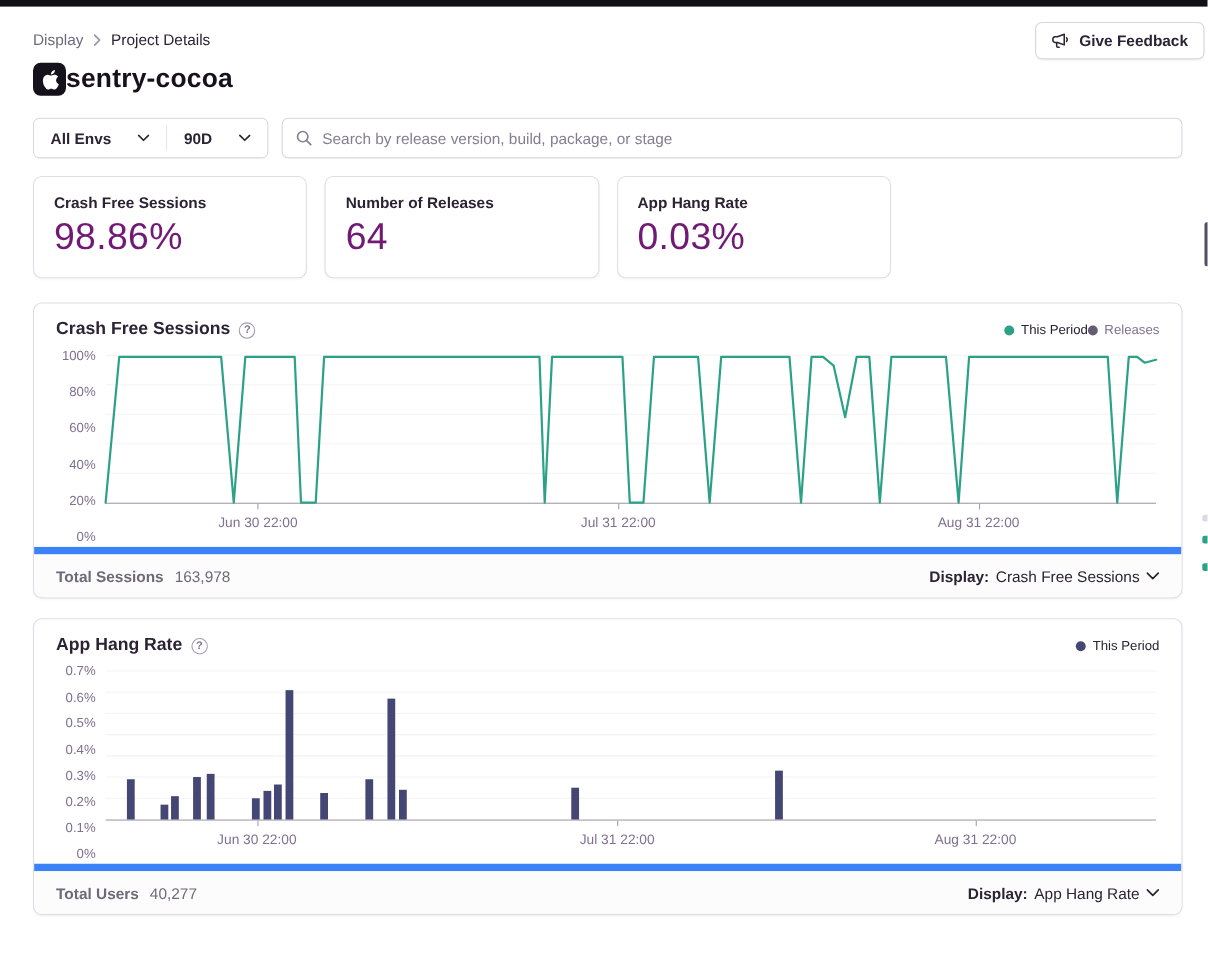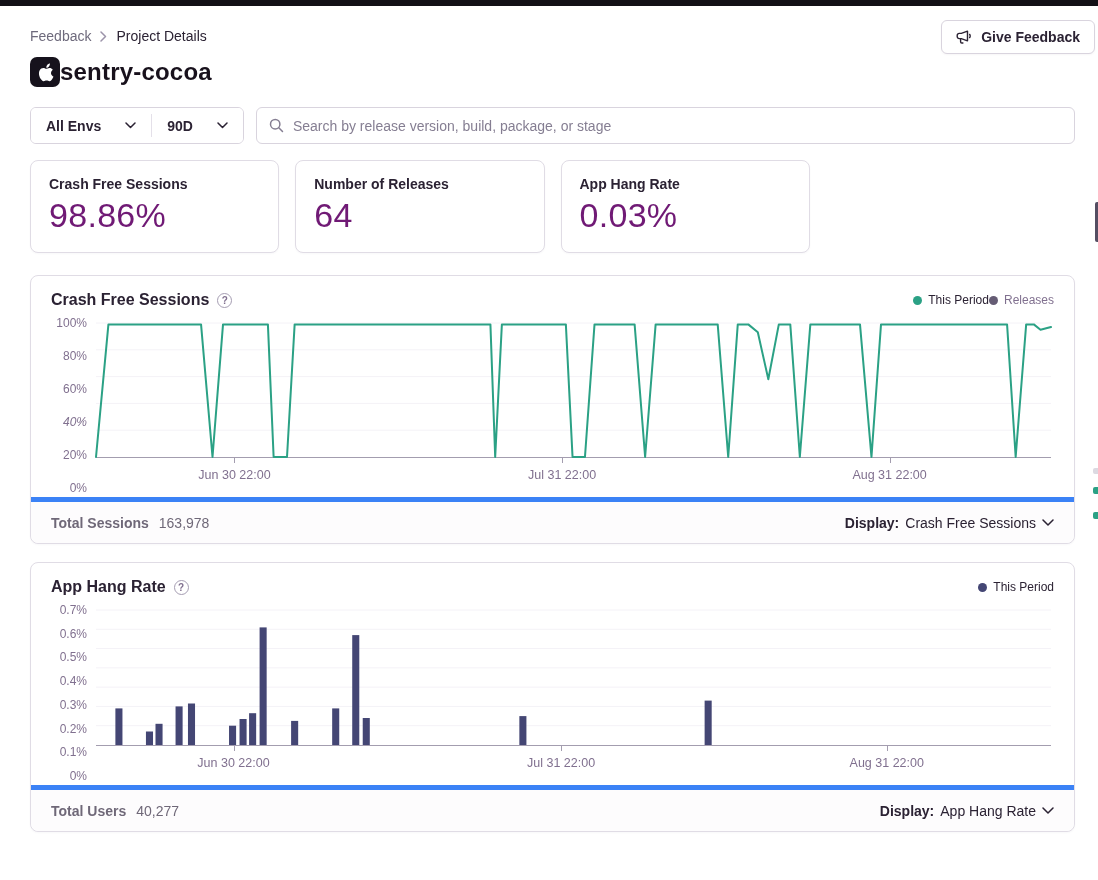--- a/index.html
+++ b/index.html
@@ -58,21 +58,21 @@
   .ytick { position:absolute; right:9px; transform:translateY(-50%); font-size:12px; color:#80708f; white-space:nowrap; }
   .plot-wrap { flex:1; min-width:0; }
   .plot { position:relative; border-bottom:1px solid #a39daf; }
   .chart-0 .plot { height:135px; }
   .chart-1 .plot { height:136px; }
   .plot-svg { position:absolute; inset:0; width:100%; height:100%; display:block; overflow:visible; }
   .xtick-mark { position:absolute; bottom:-6px; width:1px; height:5px; background:#a39daf; }
   .x-labels { position:relative; height:30px; }
   .xlabel { position:absolute; top:10px; transform:translateX(-50%); font-size:12.5px; color:#80708f; white-space:nowrap; }
 
-  .panel-footer { display:flex; align-items:center; justify-content:space-between; border-top:5px solid #3b82f6;
+  .panel-footer { display:flex; align-items:center; justify-content:space-between; border-top:7px solid #3b82f6;
     height:46px; margin-top:9px; padding:0 20px; background:#fdfcfd; border-radius:0 0 8px 8px; }
   .footer-total { display:flex; align-items:baseline; gap:10px; font-size:14px; color:#6f6878; }
   .footer-total-label { font-weight:bold; }
   .display-select { display:flex; align-items:center; gap:6px; background:none; border:none; font-size:14px;
     font-family:"Liberation Sans",sans-serif; color:#2b2233; cursor:pointer; }
   .display-select .dl { font-weight:bold; }
 
   
   .frag { position:absolute; }
   .frag-dark { right:0; top:202px; width:3px; height:40px; background:#544e62; border-radius:2px 0 0 2px; }
@@ -92,21 +92,21 @@
         <path d="M11.5 1.2 v9.6 L5.3 8.6 H3.2 A2 2 0 0 1 1.2 6.6 V5.4 A2 2 0 0 1 3.2 3.4 H5.3 Z"></path>
         <path d="M4.6 8.8 v3 a1.2 1.2 0 0 0 1.2 1.2 h1.1"></path>
         <path d="M13.6 4.4 c.8.7.8 2.5 0 3.2"></path>
       </svg>
     </span>
     <span>Give Feedback</span>
   </button>
 
   <div class="content">
     <div class="breadcrumb">
-      <span class="crumb-link">Feedback</span>
+      <span class="crumb-link">Display</span>
       <span class="crumb-sep">
         <svg width="7" height="11" viewBox="0 0 7 11" fill="none" stroke="#9c94aa" stroke-width="1.5" stroke-linecap="round" stroke-linejoin="round">
             <polyline points="1,1 5.5,5.5 1,10"></polyline>
           </svg>
       </span>
       <span class="crumb-current">Project Details</span>
     </div>
 
     <div class="title-row">
       <span class="platform-icon">
@@ -177,21 +177,21 @@
               <span class="legend-dot" style="background: rgb(101, 92, 116);"></span>
               <span class="legend-label muted">Releases</span>
             </span>
           </div>
       </header>
       <div class="chart-area">
         <div class="y-labels">
             <div class="ytick" style="top: 0%;">100%</div>
             <div class="ytick" style="top: 20%;">80%</div>
             <div class="ytick" style="top: 40%;">60%</div>
-            <div class="ytick" style="top: 60%; font-style: italic;">40%</div>
+            <div class="ytick" style="top: 60%;">40%</div>
             <div class="ytick" style="top: 80%;">20%</div>
             <div class="ytick" style="top: 100%;">0%</div>
           </div>
         <div class="plot-wrap">
           <div class="plot">
               <svg viewBox="0 0 1000 135" preserveAspectRatio="none" class="plot-svg">
                 <line x1="0" x2="1000" y1="0" y2="0" stroke="#f4f2f7" stroke-width="1" vector-effect="non-scaling-stroke"></line>
                 <line x1="0" x2="1000" y1="27" y2="27" stroke="#f4f2f7" stroke-width="1" vector-effect="non-scaling-stroke"></line>
                 <line x1="0" x2="1000" y1="54" y2="54" stroke="#f4f2f7" stroke-width="1" vector-effect="non-scaling-stroke"></line>
                 <line x1="0" x2="1000" y1="81" y2="81" stroke="#f4f2f7" stroke-width="1" vector-effect="non-scaling-stroke"></line>

